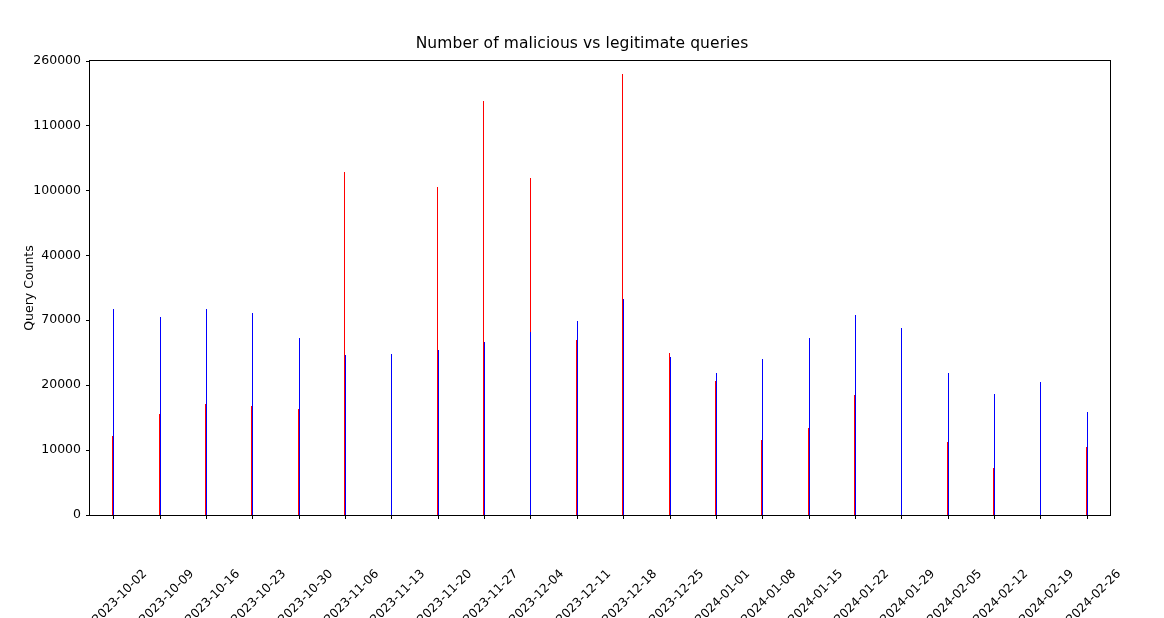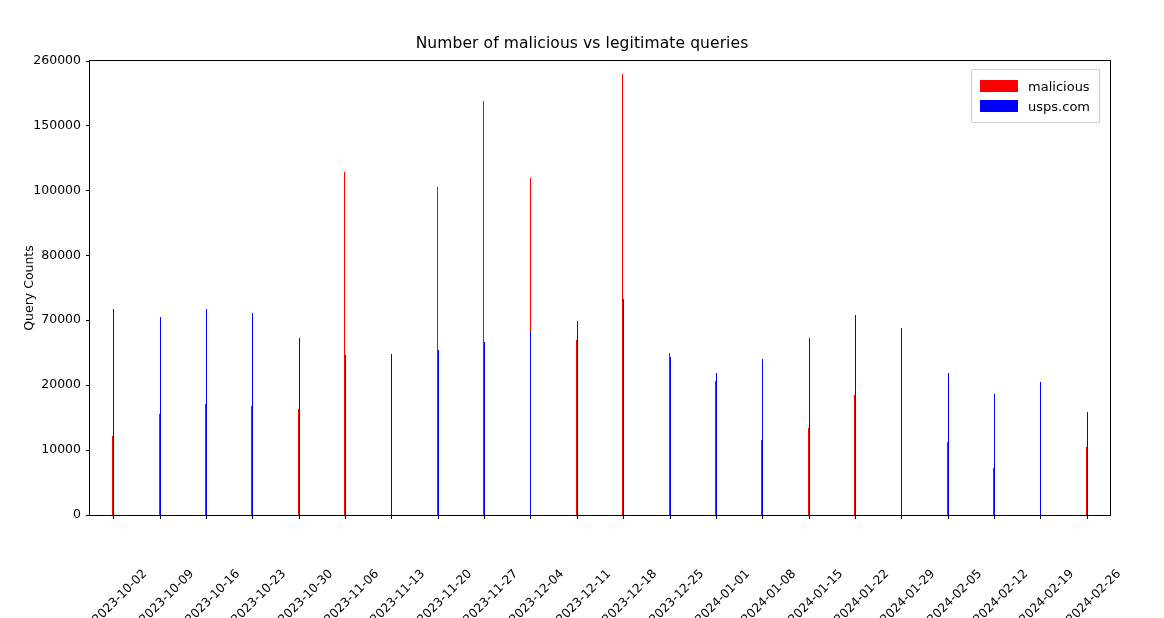--- a/index.html
+++ b/index.html
@@ -179,29 +179,29 @@
         <div class="ytick" style="bottom: 28.5714%;">
           <i></i>
           <span>20000</span>
         </div>
         <div class="ytick" style="bottom: 42.8571%;">
           <i></i>
           <span>70000</span>
         </div>
         <div class="ytick" style="bottom: 57.1429%;">
           <i></i>
-          <span>80000</span>
+          <span>40000</span>
         </div>
         <div class="ytick" style="bottom: 71.4286%;">
           <i></i>
           <span>100000</span>
         </div>
         <div class="ytick" style="bottom: 85.7143%;">
           <i></i>
-          <span>150000</span>
+          <span>110000</span>
         </div>
         <div class="ytick" style="bottom: 100%;">
           <i></i>
           <span>260000</span>
         </div>
       </div>
 
     <div id="bars-layer">
         <div class="bar-group" style="left: 0%; width: 4.54545%;">
           <div class="bar malicious" style="background: rgb(255, 0, 0); height: 17.5%; width: 1.81818%; left: 48.1818%;"></div>
@@ -333,25 +333,15 @@
         <div class="xtick-mark" style="left: 84.0909%;"></div>
         <div class="xtick-label" style="left: 84.0909%;"><span>2024-02-05</span></div>
         <div class="xtick-mark" style="left: 88.6364%;"></div>
         <div class="xtick-label" style="left: 88.6364%;"><span>2024-02-12</span></div>
         <div class="xtick-mark" style="left: 93.1818%;"></div>
         <div class="xtick-label" style="left: 93.1818%;"><span>2024-02-19</span></div>
         <div class="xtick-mark" style="left: 97.7273%;"></div>
         <div class="xtick-label" style="left: 97.7273%;"><span>2024-02-26</span></div>
       </div>
 
-    <div id="legend">
-        <div class="legend-row">
-          <div class="legend-swatch" style="background: rgb(255, 0, 0);"></div>
-          <div class="legend-text">malicious</div>
-        </div>
-        <div class="legend-row">
-          <div class="legend-swatch" style="background: rgb(0, 0, 255);"></div>
-          <div class="legend-text">usps.com</div>
-        </div>
-      </div>
 
   </div>
 </div>
 
 </body></html>

